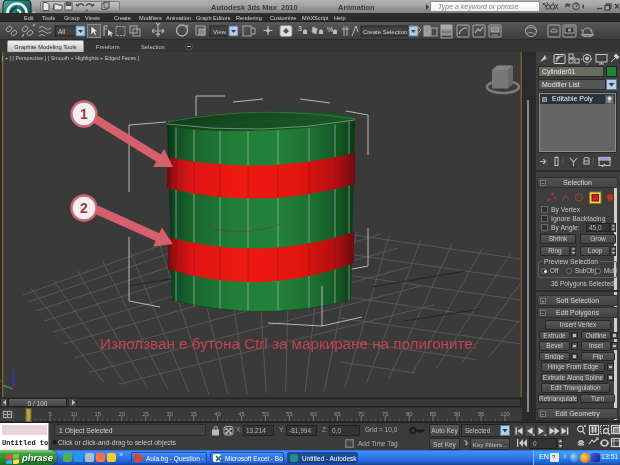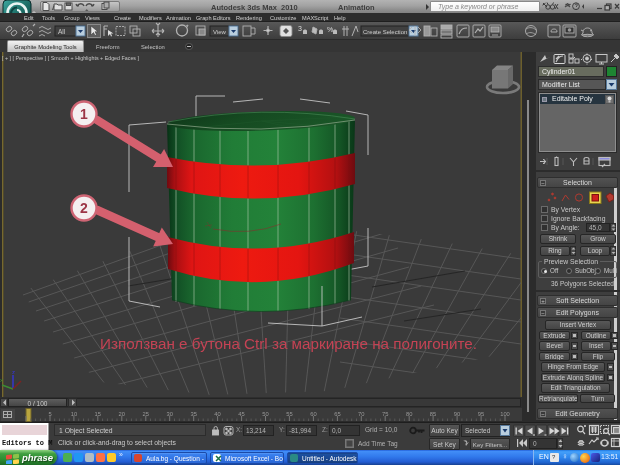--- a/index.html
+++ b/index.html
@@ -555,21 +555,21 @@
         <path d="M20 14l2 0 0 2"></path>
         <circle cx="28.5" cy="19" r="3"></circle>
         <path d="M24.5 19c0-4 8-4 8 0s-8 4-8 0" stroke-width="0.8"></path>
         <rect x="35.5" y="14.5" width="8" height="8"></rect>
         <path d="M38 14.5v8M35.5 17h8" stroke-width="0.8"></path>
       </g>
     </svg>
 
 <div class="abs" style="left:0;top:423px;width:49px;height:27px;background:#ffffff;border-right:1px solid #999"></div>
 <div class="abs" style="left:1px;top:424px;width:47px;height:12px;background:#e8d4d8;border:1px solid #fff"></div>
-<div class="abs" style="left:2px;top:439px;font-family:'Liberation Mono',monospace;font-size:7px;font-weight:bold;color:#111;white-space:nowrap">Editors to M</div>
+<div class="abs" style="left:2px;top:439px;font-family:'Liberation Mono',monospace;font-size:7px;font-weight:bold;color:#111;white-space:nowrap">Untitled to M</div>
 
 <div class="abs" style="left:0;top:450px;width:620px;height:15px;background:linear-gradient(180deg,#2460d8 0%,#418df7 10%,#3179ec 45%,#235cd2 80%,#17418f 100%)"></div>
 <div class="abs" style="left:0;top:450px;width:57px;height:15px;background:linear-gradient(180deg,#8ed17e 0%,#3f9e3f 25%,#2f8f33 60%,#1d6b24 100%);border-radius:0 8px 8px 0;box-shadow:1px 0 2px rgba(0,0,0,.4)"></div>
 <div class="abs txt" style="left:22px;top:452px;font-size:9.5px;font-weight:bold;font-style:italic;color:#fff;text-shadow:1px 1px 1px rgba(0,0,0,.5)">phrase</div>
 <svg class="abs" style="left:6px;top:452.5px" width="15" height="11" viewBox="0 0 15 11">
 <g transform="skewY(-6)">
         <rect x="0" y="2" width="6" height="4.5" rx="1" fill="#e84c3d"></rect>
         <rect x="7" y="2" width="6" height="4.5" rx="1" fill="#8bc34a"></rect>
         <rect x="0" y="7.5" width="6" height="4.5" rx="1" fill="#42a5f5"></rect>
         <rect x="7" y="7.5" width="6" height="4.5" rx="1" fill="#ffd54f"></rect>

